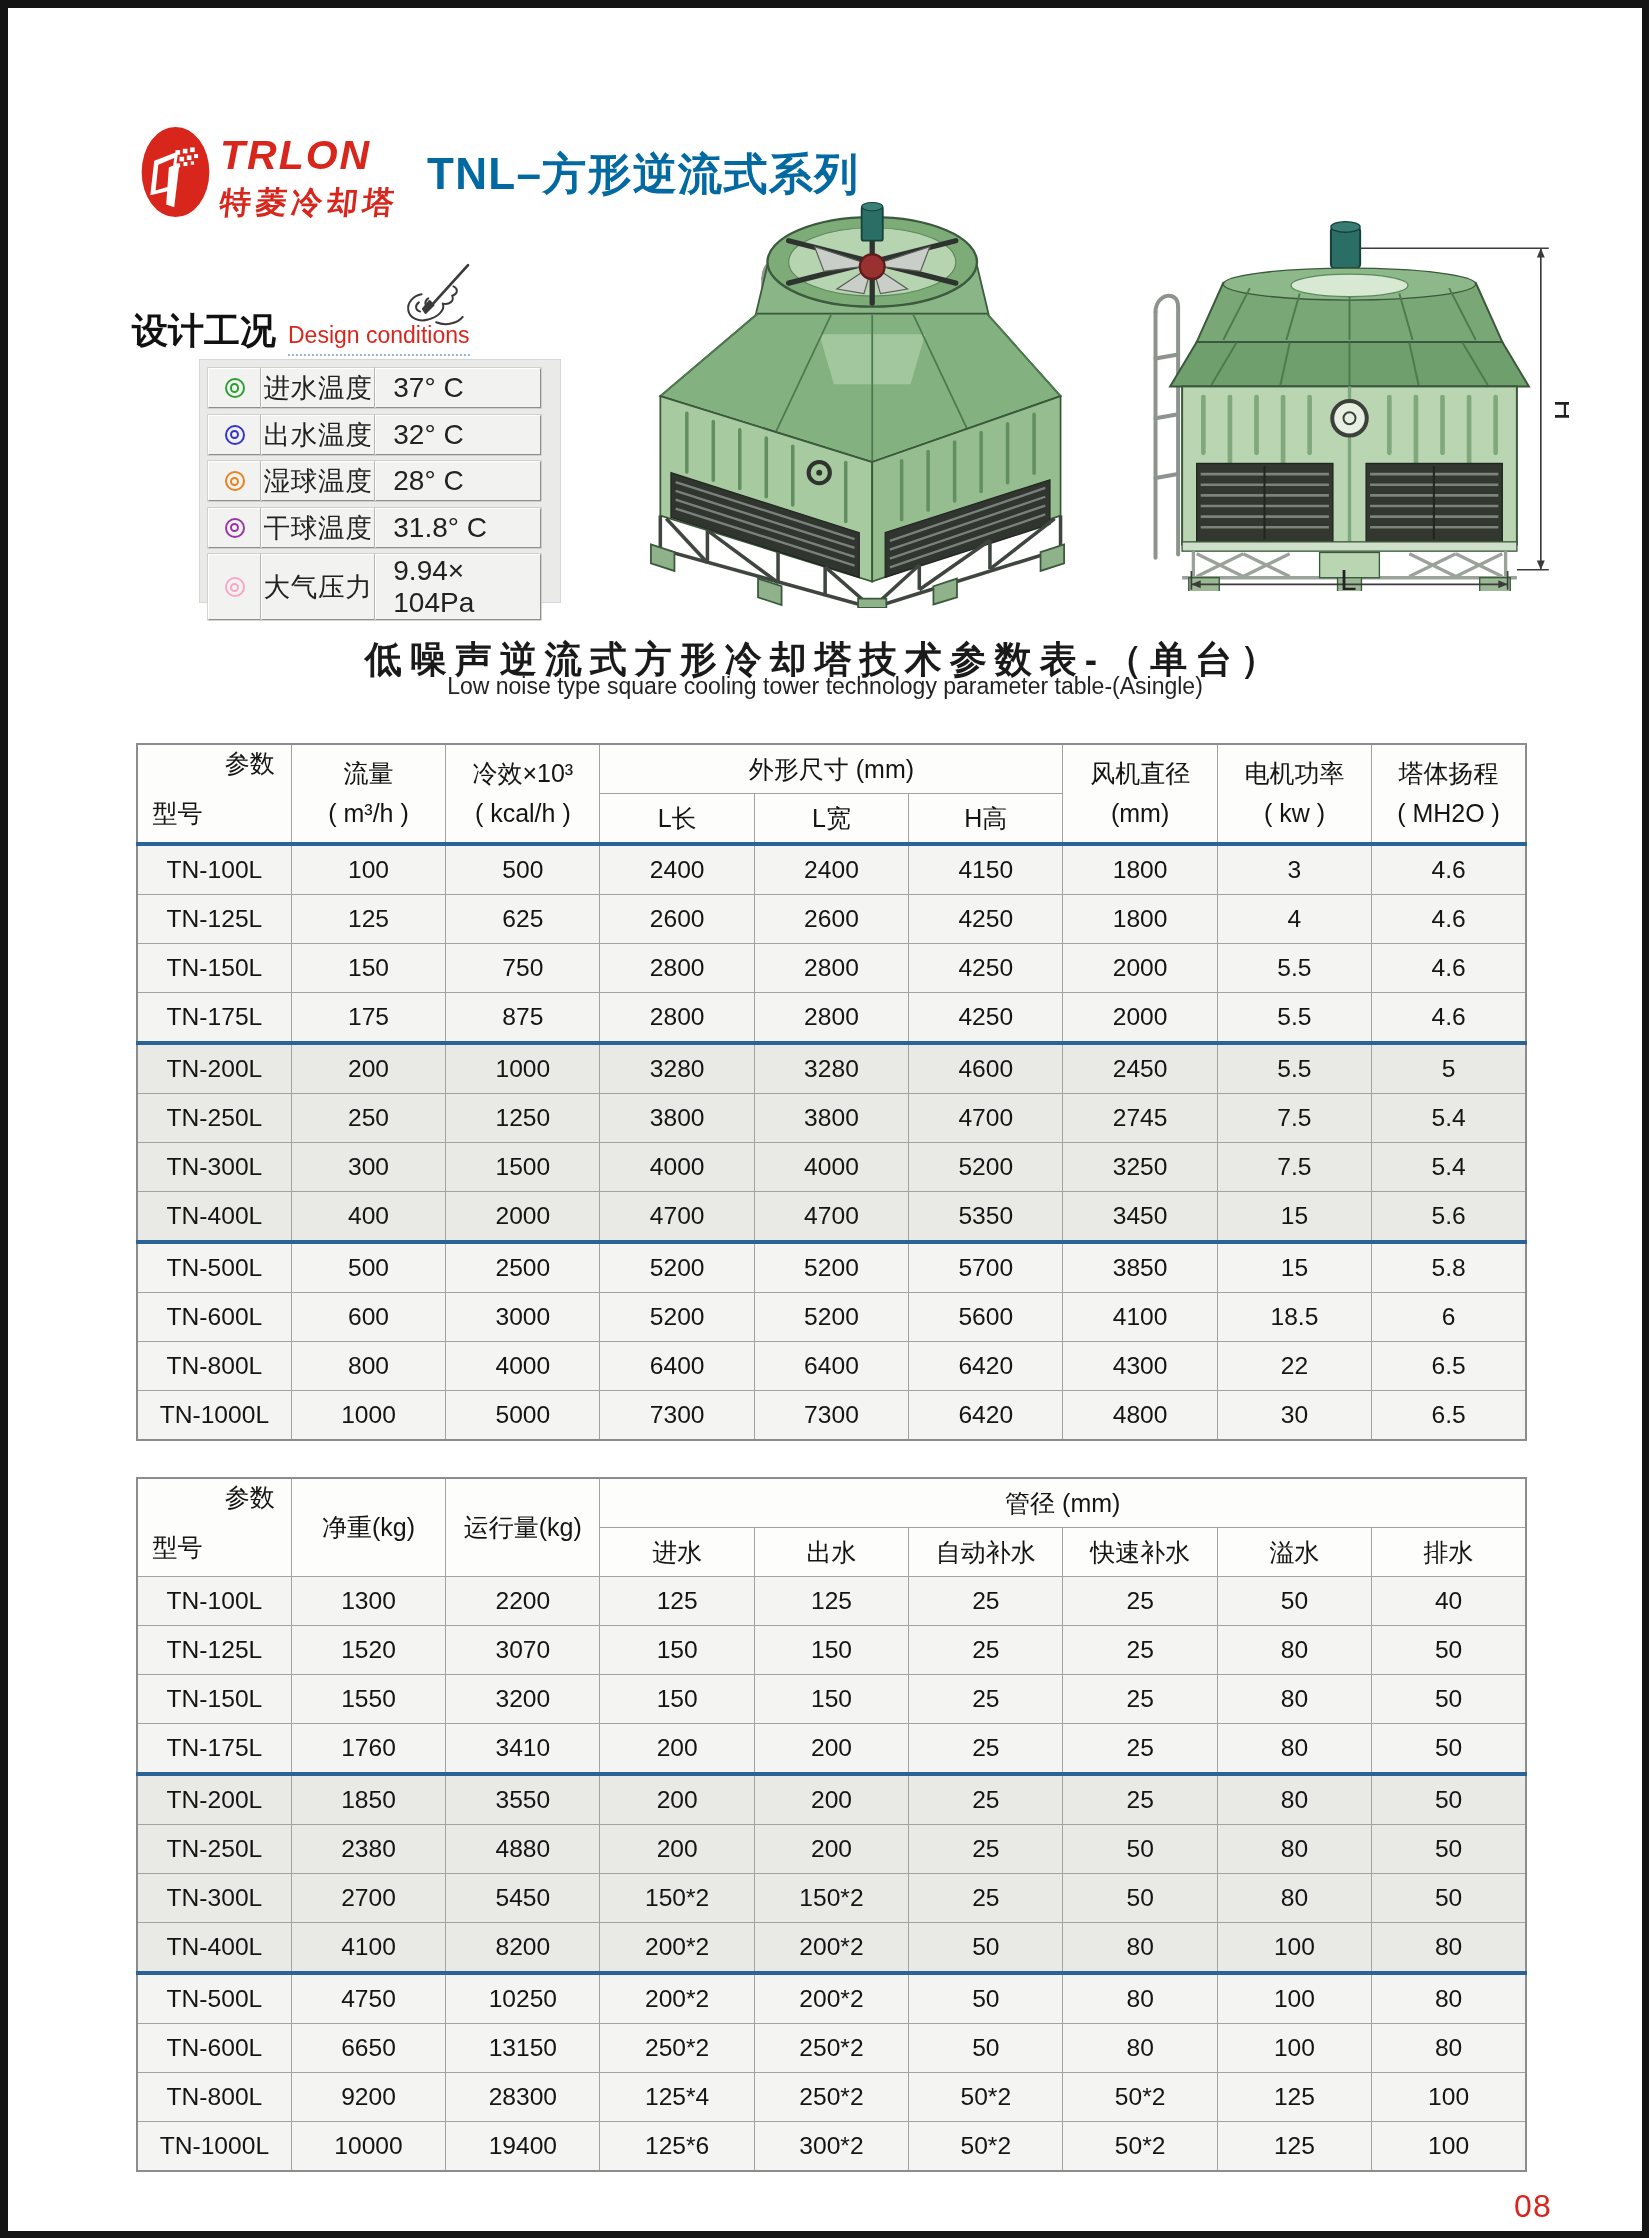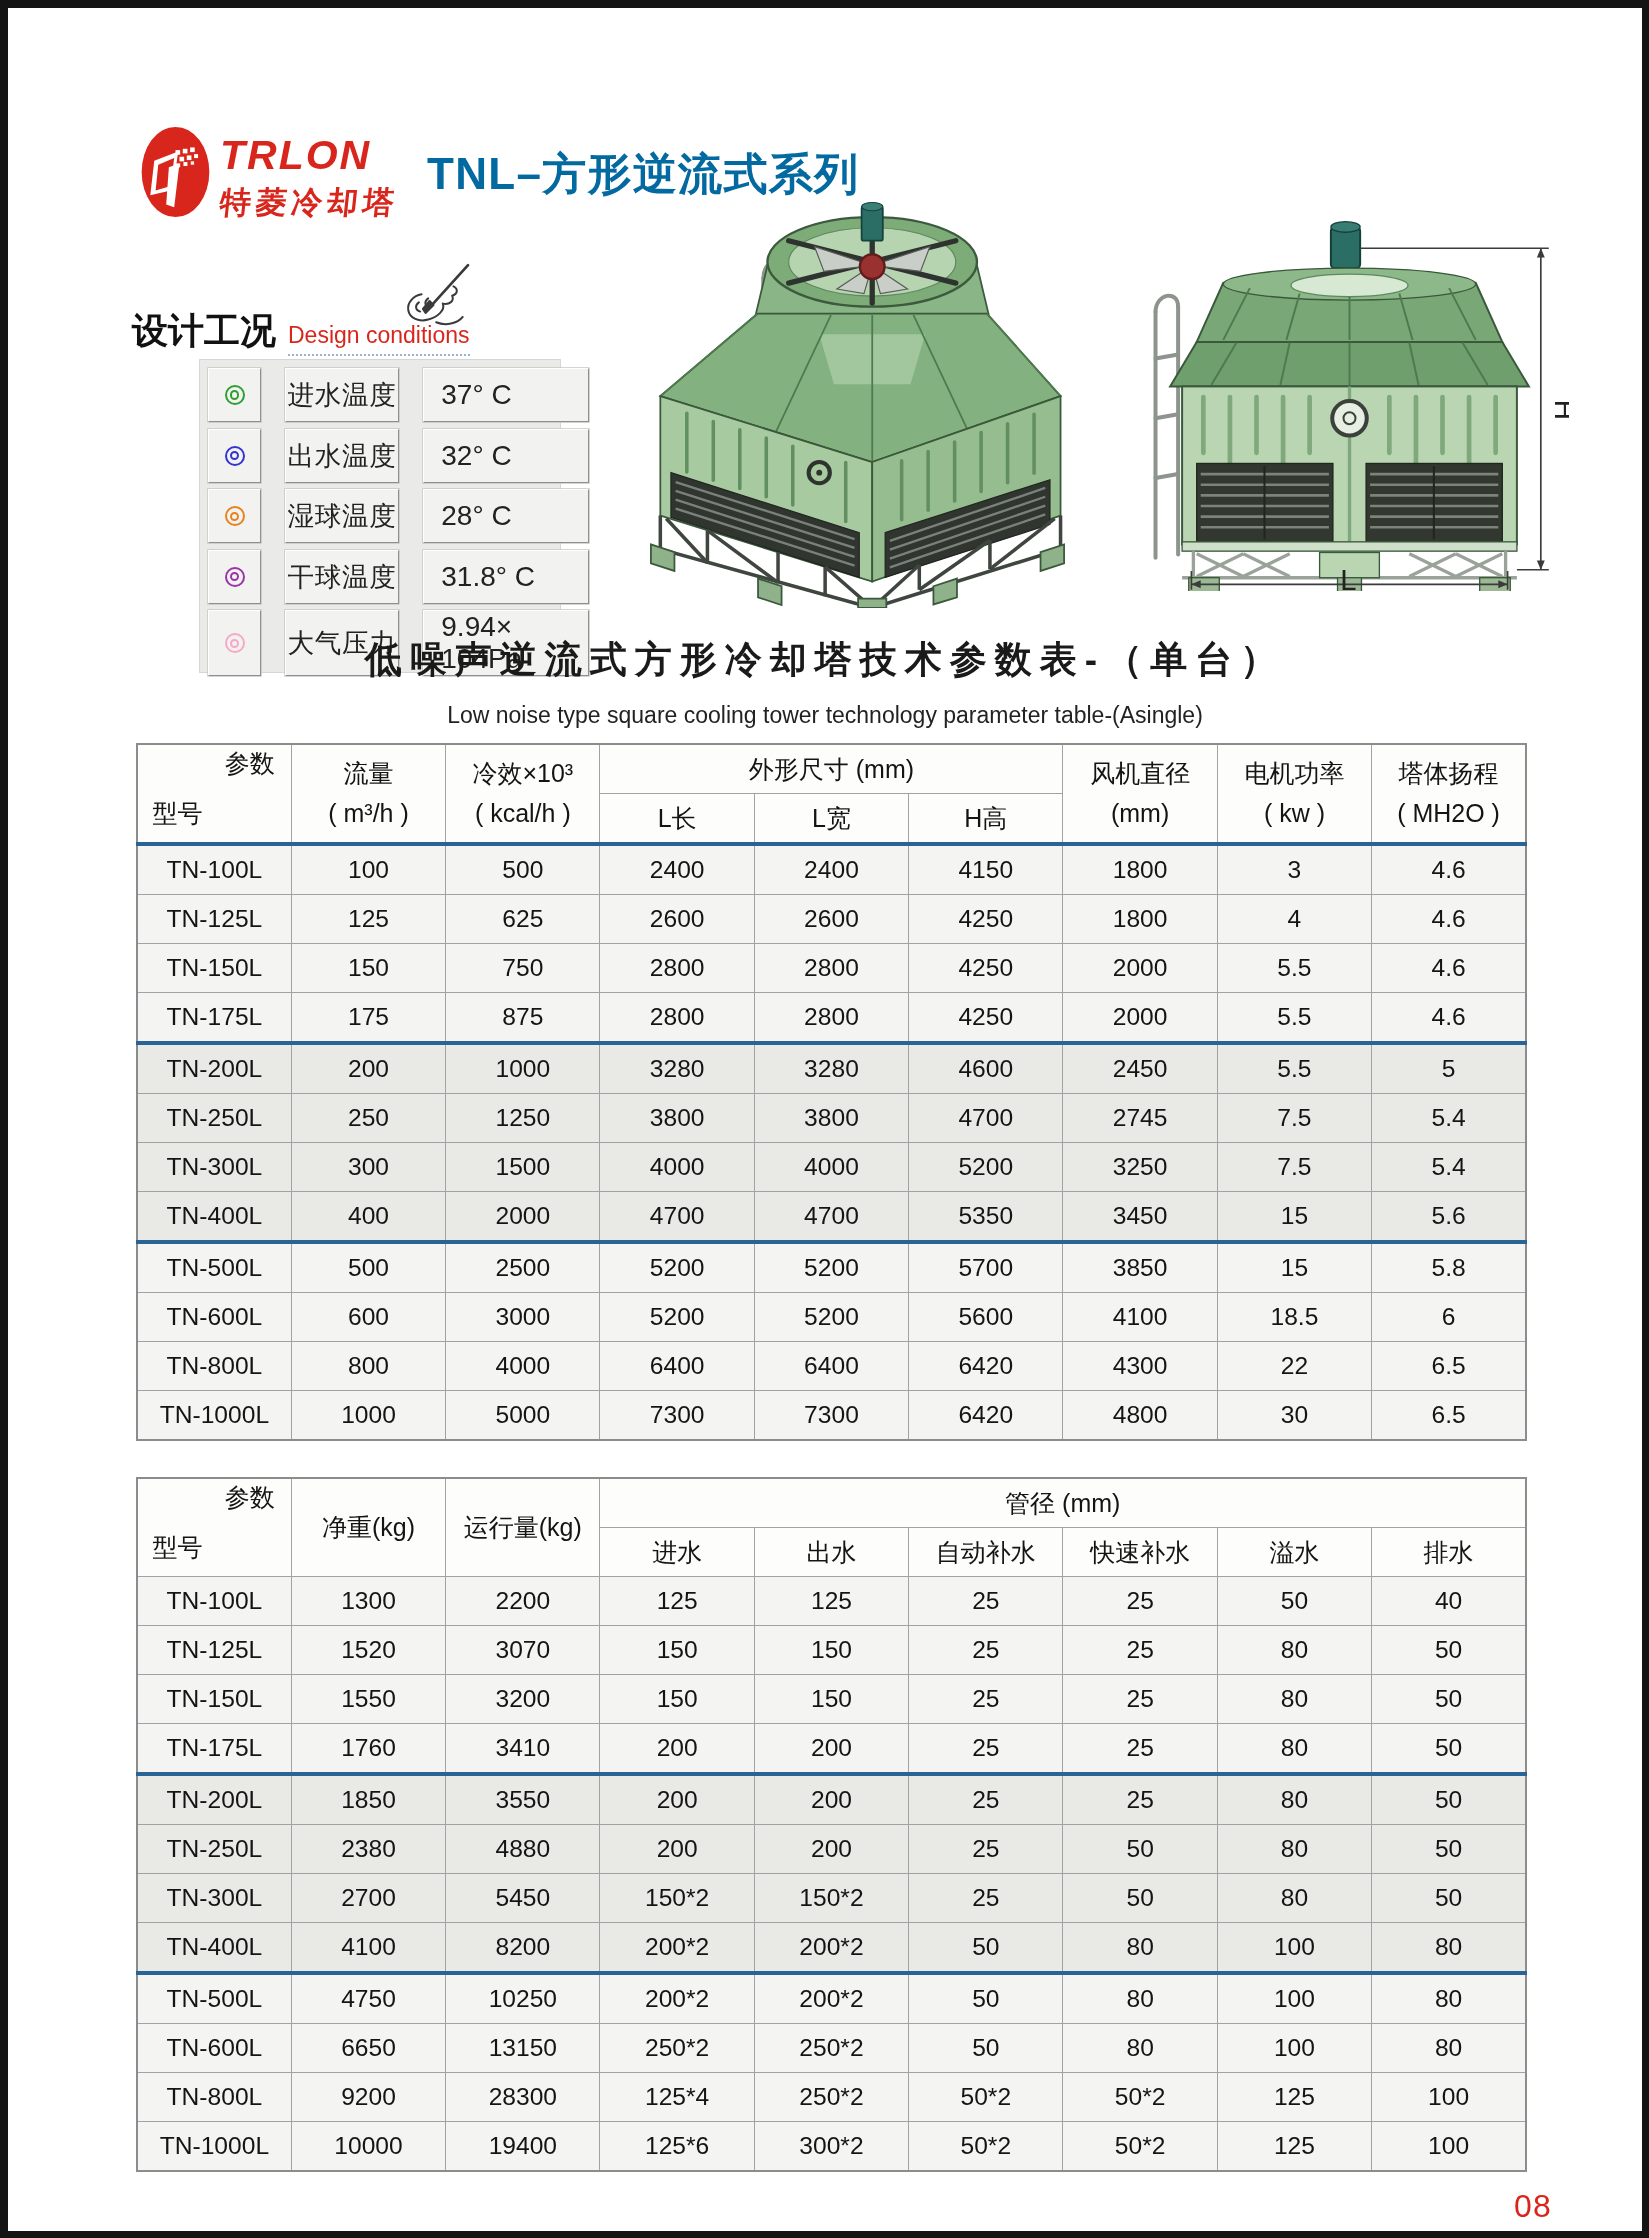--- a/index.html
+++ b/index.html
@@ -20,38 +20,38 @@
   
   .dc-heading{position:absolute;left:132px;top:307px;display:flex;align-items:baseline;gap:12px;}
   .dc-cn{font-size:36px;font-weight:600;color:#111;}
   .dc-en{font-size:23px;color:var(--red);border-bottom:2px dotted #9ab4d6;padding-bottom:5.3px;}
   .pen-icon{position:absolute;left:399px;top:261px;}
 
   .cond-panel{
     position:absolute;left:199px;top:359px;width:362px;box-sizing:border-box;
     background:#eaeae8;border:0.7px solid #d6d6d4;padding:8px;
   }
-  .cond-row{display:grid;grid-template-columns:53px 114px 166px;gap:24px;margin-bottom:6.6px;height:54px;}
+  .cond-row{display:grid;grid-template-columns:53px 114px 166px;gap:0;margin-bottom:6.6px;height:40px;}
   .cond-row:last-child{margin-bottom:0;}
   .cond-cell{
     background:#f2f2f0;border:1.3px solid;border-color:#ffffff #8f8f8f #8f8f8f #ffffff;
     box-shadow:0 0 0 0.7px #c4c4c2;display:flex;align-items:center;justify-content:center;box-sizing:border-box;
   }
   .cond-label{font-size:26.6px;color:#222;letter-spacing:0.7px;}
   .cond-value{font-size:28px;color:#222;justify-content:flex-start;padding-left:17.3px;}
   .ring{width:20px;height:20px;border:2.7px solid;border-radius:50%;display:flex;align-items:center;justify-content:center;box-sizing:border-box;}
   .ring i{width:9.3px;height:9.3px;border:2.7px solid;border-radius:50%;display:block;box-sizing:border-box;}
 
   
   .tower-iso{position:absolute;left:618px;top:196px;}
   .tower-front{position:absolute;left:1130px;top:219px;}
 
   
   .sec-title{position:absolute;left:0;top:635px;width:100%;text-align:center;font-size:37px;font-weight:700;letter-spacing:8px;color:#1a1a1a;}
-  .sec-sub{position:absolute;left:0;top:702px;width:100%;text-align:center;font-size:23px;color:#222;}
+  .sec-sub{position:absolute;left:0;top:673px;width:100%;text-align:center;font-size:23px;color:#222;}
 
   
   .spec-table{position:absolute;left:136px;border-collapse:collapse;table-layout:fixed;width:1391px;background:#fdfdfc;border:2px solid #8c8c8c;}
   #table1{top:743px;}
   #table2{top:1477px;}
   .spec-table th,.spec-table td{border:1.3px solid #a2a2a2;text-align:center;vertical-align:middle;padding:0;}
   .spec-table thead th{background:#fdfdfc;font-weight:500;font-size:25px;height:48px;color:#141414;}
   .spec-table tbody td{font-size:24.6px;height:48px;background:#f4f4f2;color:#141414;}
   .spec-table tbody tr.dark td{background:#e9e9e6;}
   .spec-table tbody tr.brk td{border-bottom:4.7px solid var(--blue);}

